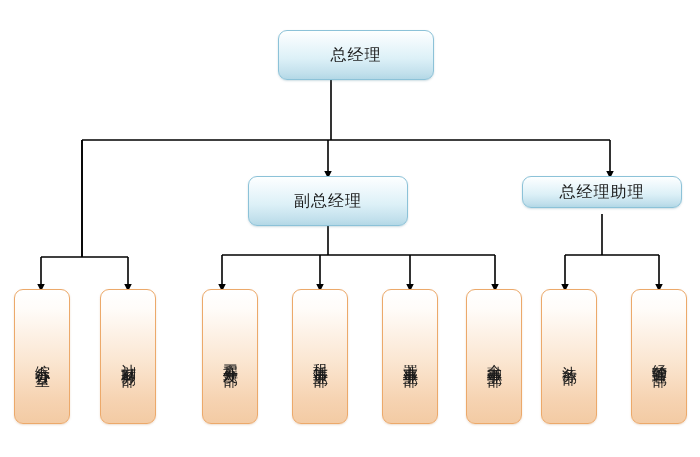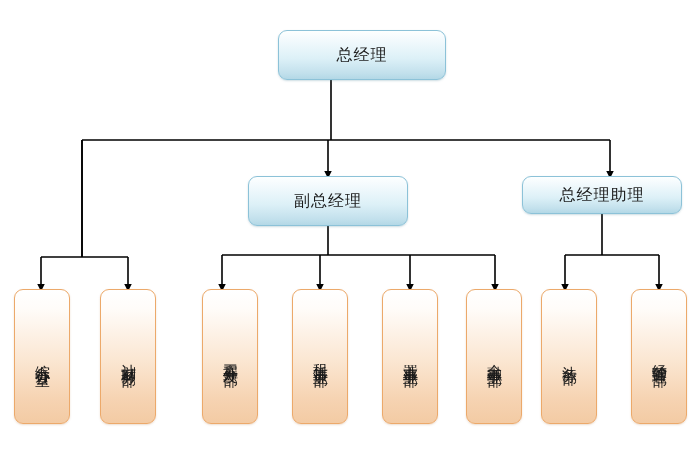--- a/index.html
+++ b/index.html
@@ -89,27 +89,27 @@
         <line x1="222" y1="255" x2="222" y2="285" marker-end="url(#arrowhead)"></line>
         <line x1="320" y1="255" x2="320" y2="285" marker-end="url(#arrowhead)"></line>
         <line x1="410" y1="255" x2="410" y2="285" marker-end="url(#arrowhead)"></line>
         <line x1="495" y1="255" x2="495" y2="285" marker-end="url(#arrowhead)"></line>
         <line x1="565" y1="255" x2="565" y2="285" marker-end="url(#arrowhead)"></line>
         <line x1="659" y1="255" x2="659" y2="285" marker-end="url(#arrowhead)"></line>
       </g>
   </svg>
 
   <div id="node-layer">
-      <div class="node node-blue" style="left: 278px; top: 30px; width: 168px; height: 50px;">
+      <div class="node node-blue" style="left: 278px; top: 30px; width: 156px; height: 50px;">
         <span class="node-label-h">总经理</span>
       </div>
       <div class="node node-blue" style="left: 248px; top: 176px; width: 160px; height: 50px;">
         <span class="node-label-h">副总经理</span>
       </div>
-      <div class="node node-blue" style="left: 522px; top: 176px; width: 160px; height: 38px;">
+      <div class="node node-blue" style="left: 522px; top: 176px; width: 160px; height: 32px;">
         <span class="node-label-h">总经理助理</span>
       </div>
       <div class="node node-orange" style="left: 14px; top: 289px; width: 56px; height: 135px;">
         <span class="node-label-v">综合办公室</span>
       </div>
       <div class="node node-orange" style="left: 100px; top: 289px; width: 56px; height: 135px;">
         <span class="node-label-v">计划财务部</span>
       </div>
       <div class="node node-orange" style="left: 202px; top: 289px; width: 56px; height: 135px;">
         <span class="node-label-v">工程开发部</span>

